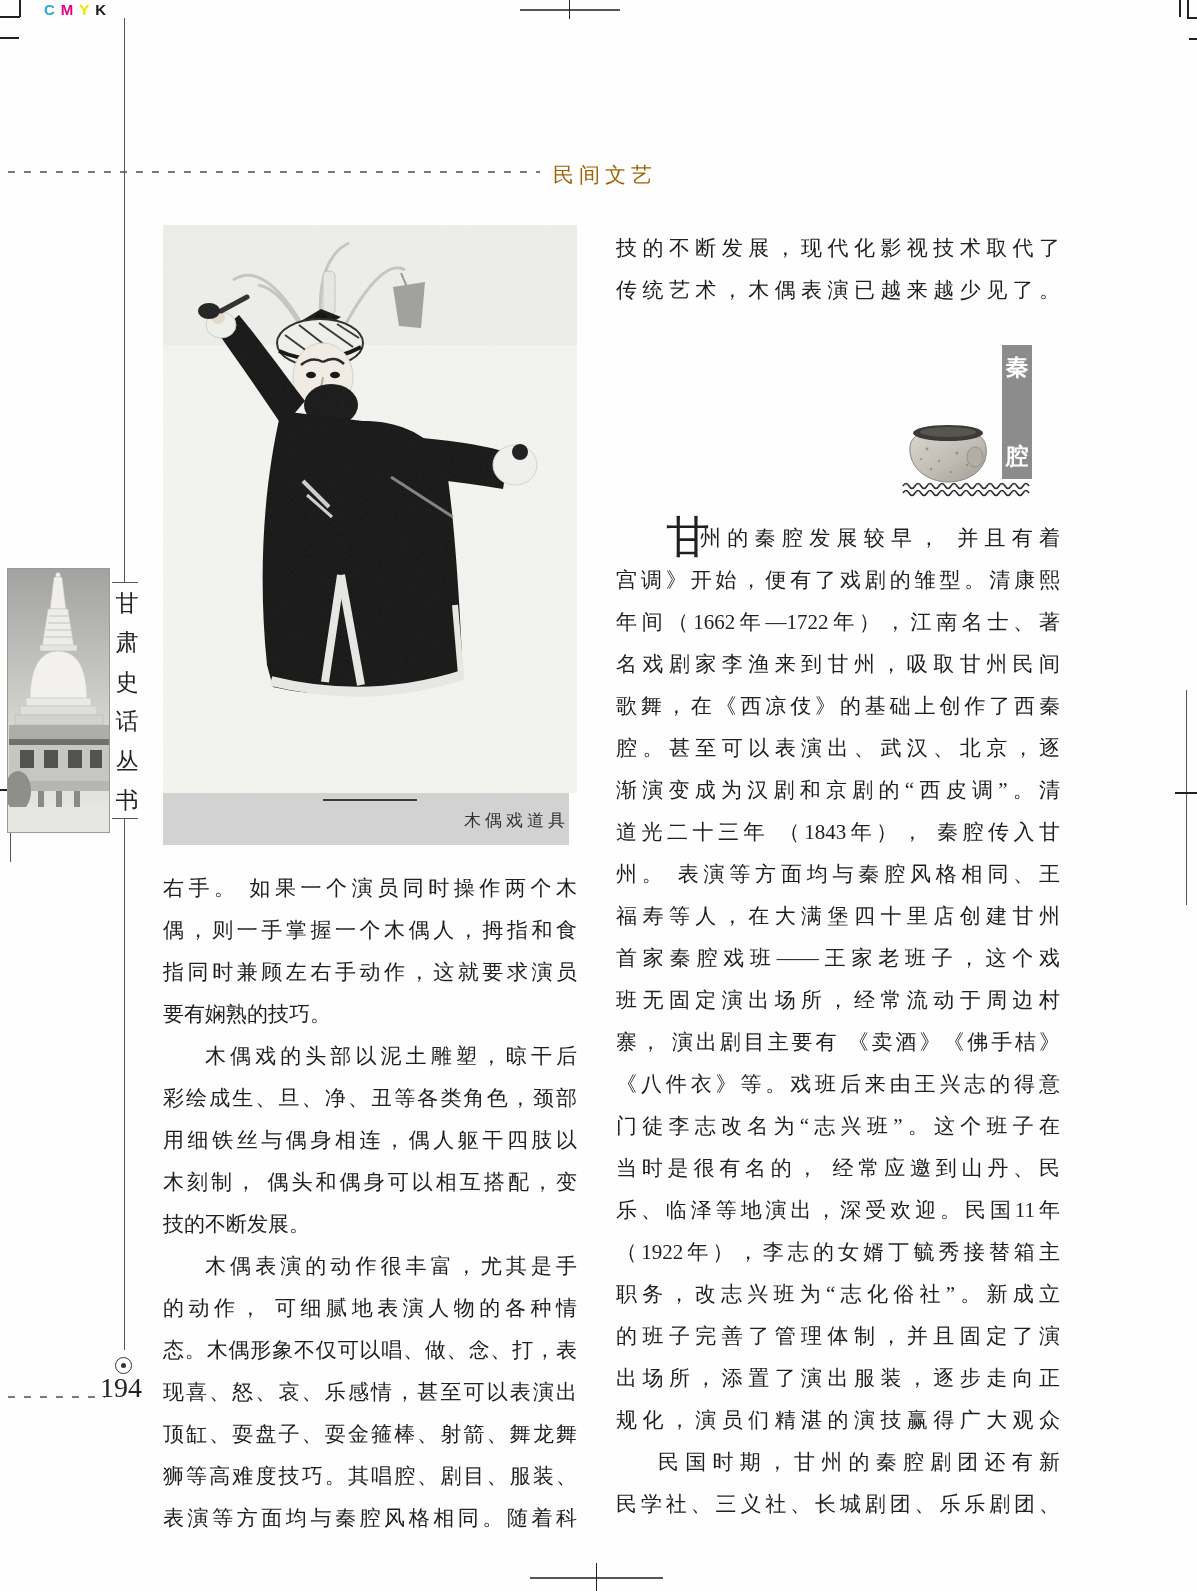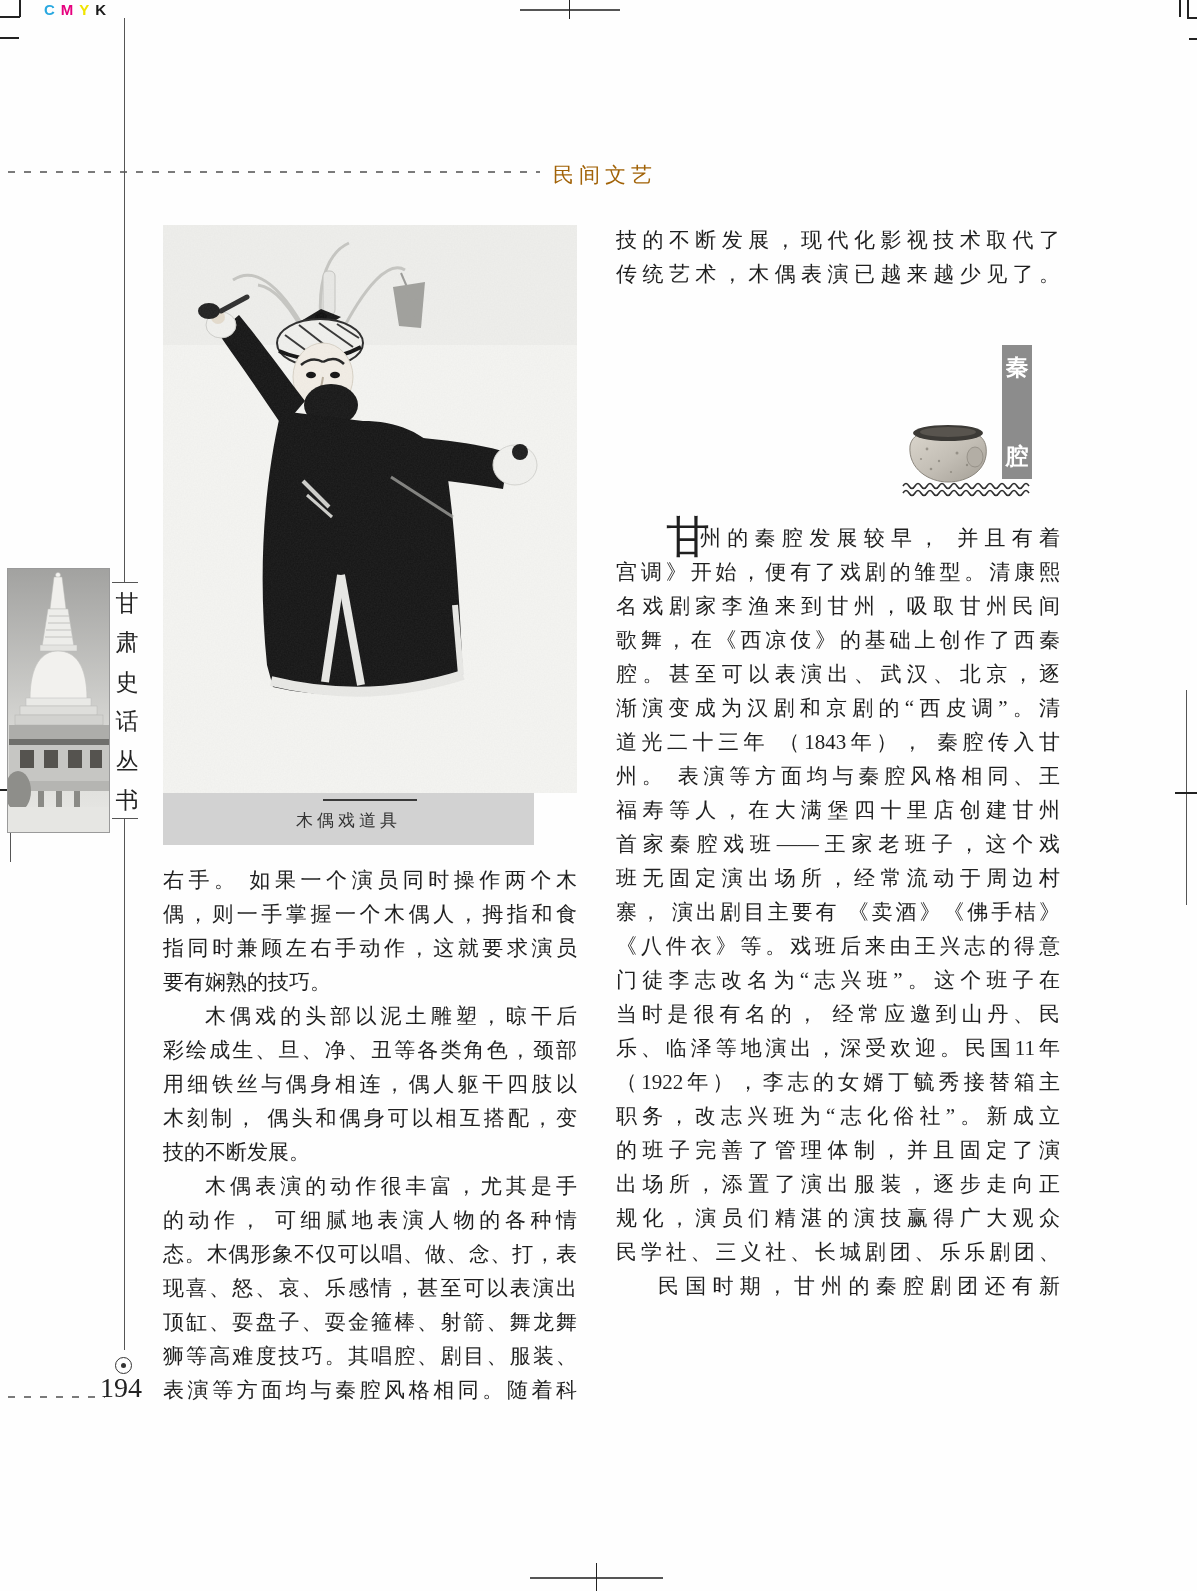--- a/index.html
+++ b/index.html
@@ -33,28 +33,28 @@
     display:flex; flex-direction:column; justify-content:space-between; align-items:center;
     font-size:23px; color:#222; }
   .folio-target { position:absolute; left:115px; top:1357px; width:17px; height:17px;
     border:1.5px solid #333; border-radius:50%; display:flex; align-items:center; justify-content:center; }
   .folio-target .dot { width:5px; height:5px; background:#333; border-radius:50%; }
   .page-number { position:absolute; left:100px; top:1372px; width:48px; text-align:left;
     font-size:28px; color:#222; }
 
   
   .photo-wrap { position:absolute; left:163px; top:225px; width:414px; height:568px; overflow:hidden; }
-  .caption-bar { position:absolute; left:163px; top:793px; width:371px; height:52px;
-    background:#d2d2d2; text-align:center; }
+  .caption-bar { position:absolute; left:163px; top:793px; width:406px; height:52px;
+    background:#d2d2d2; text-align:right; }
   .caption-divider { position:absolute; left:160px; top:6px; width:94px; height:2px; background:#3a3a3a; }
   .caption-text { display:inline-block; margin-top:16px; font-size:17px; letter-spacing:4px; color:#333; }
 
   
   .textblock { position:absolute; font-size:21px; line-height:34px; color:#1f1f1f; }
-  .textblock .line { text-align:justify; text-align-last:justify; word-break:break-all; }
+  .textblock .line { text-align:justify; text-align-last:justify; word-break:break-all;margin-top:8px; }
   .textblock .line.no-just { text-align-last:left; }
   .textblock .line.indent { text-indent:42px; }
   .left-text  { left:163px; top:863px; width:414px; }
   .right-intro{ left:616px; top:223px; width:444px; }
   .right-main { left:616px; top:521px; width:444px; }
   .right-main .first-line { padding-left:84px; text-align:justify; text-align-last:justify; word-break:break-all; }
   .dropcap { position:absolute; left:50px; top:-7px; font-size:44px; line-height:48px; color:#1f1f1f; }
 
   
   .section-bar { position:absolute; left:1002px; top:345px; width:30px; height:134px;
@@ -306,36 +306,37 @@
     <svg width="132" height="18" viewBox="0 0 132 18">
       <path d="M2,5 q3,-5 6,0 t6,0 t6,0 t6,0 t6,0 t6,0 t6,0 t6,0 t6,0 t6,0 t6,0 t6,0 t6,0 t6,0 t6,0 t6,0 t6,0 t6,0 t6,0 t6,0 t6,0" stroke="#2e2e2e" stroke-width="1.6" fill="none"></path>
       <path d="M2,12 q3,-5 6,0 t6,0 t6,0 t6,0 t6,0 t6,0 t6,0 t6,0 t6,0 t6,0 t6,0 t6,0 t6,0 t6,0 t6,0 t6,0 t6,0 t6,0 t6,0 t6,0 t6,0" stroke="#2e2e2e" stroke-width="1.6" fill="none"></path>
     </svg>
   </div>
 
   <div class="textblock right-main">
     <span class="dropcap">甘</span>
     <div class="first-line">州的秦腔发展较早， 并且有着</div>
     <div class="line">宫调》开始，便有了戏剧的雏型。清康熙</div>
+    <div class="line">年间（1662年—1722年），江南名士、著</div>
     <div class="line">名戏剧家李渔来到甘州，吸取甘州民间</div>
     <div class="line">歌舞，在《西凉伎》的基础上创作了西秦</div>
     <div class="line">腔。甚至可以表演出、武汉、北京，逐</div>
     <div class="line">渐演变成为汉剧和京剧的“西皮调”。清</div>
     <div class="line">道光二十三年 （1843年）， 秦腔传入甘</div>
     <div class="line">州。 表演等方面均与秦腔风格相同、王</div>
     <div class="line">福寿等人，在大满堡四十里店创建甘州</div>
     <div class="line">首家秦腔戏班——王家老班子，这个戏</div>
     <div class="line">班无固定演出场所，经常流动于周边村</div>
     <div class="line">寨， 演出剧目主要有 《卖酒》《佛手桔》</div>
     <div class="line">《八件衣》等。戏班后来由王兴志的得意</div>
     <div class="line">门徒李志改名为“志兴班”。这个班子在</div>
     <div class="line">当时是很有名的， 经常应邀到山丹、民</div>
     <div class="line">乐、临泽等地演出，深受欢迎。民国11年</div>
     <div class="line">（1922年），李志的女婿丁毓秀接替箱主</div>
     <div class="line">职务，改志兴班为“志化俗社”。新成立</div>
     <div class="line">的班子完善了管理体制，并且固定了演</div>
     <div class="line">出场所，添置了演出服装，逐步走向正</div>
     <div class="line">规化，演员们精湛的演技赢得广大观众</div>
+    <div class="line indent">民国时期，甘州的秦腔剧团还有新</div>
     <div class="line">民学社、三义社、长城剧团、乐乐剧团、</div>
-    <div class="line indent">民国时期，甘州的秦腔剧团还有新</div>
   </div>
 
 </div>
 
 </body></html>

